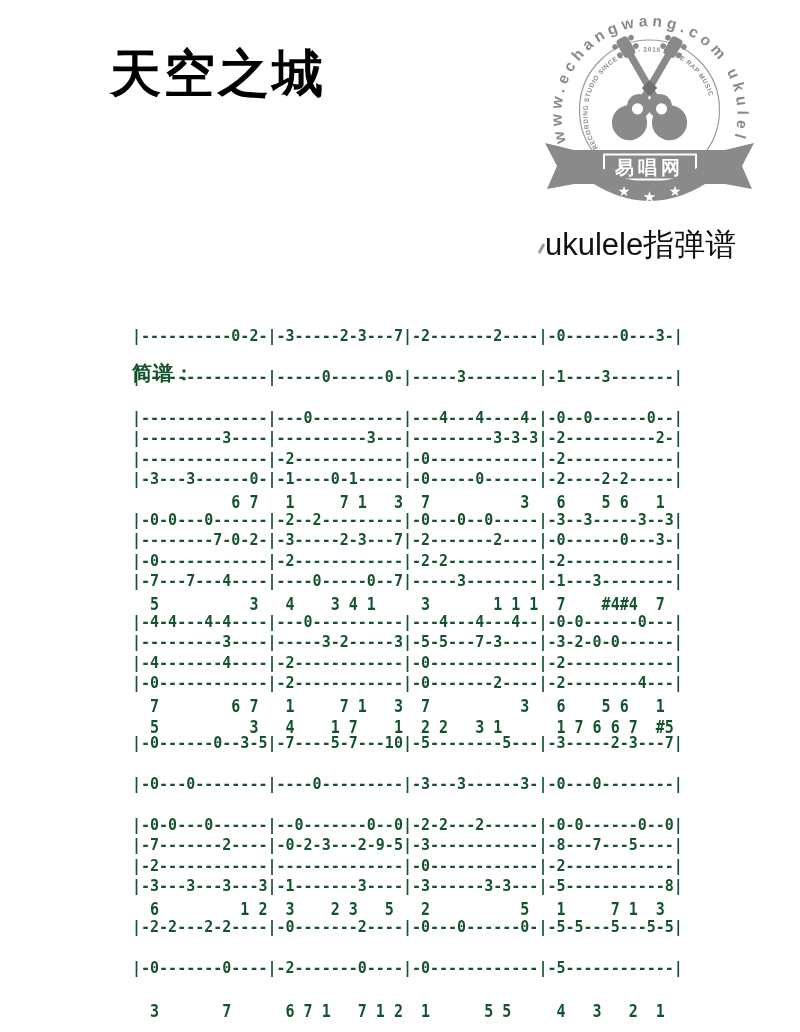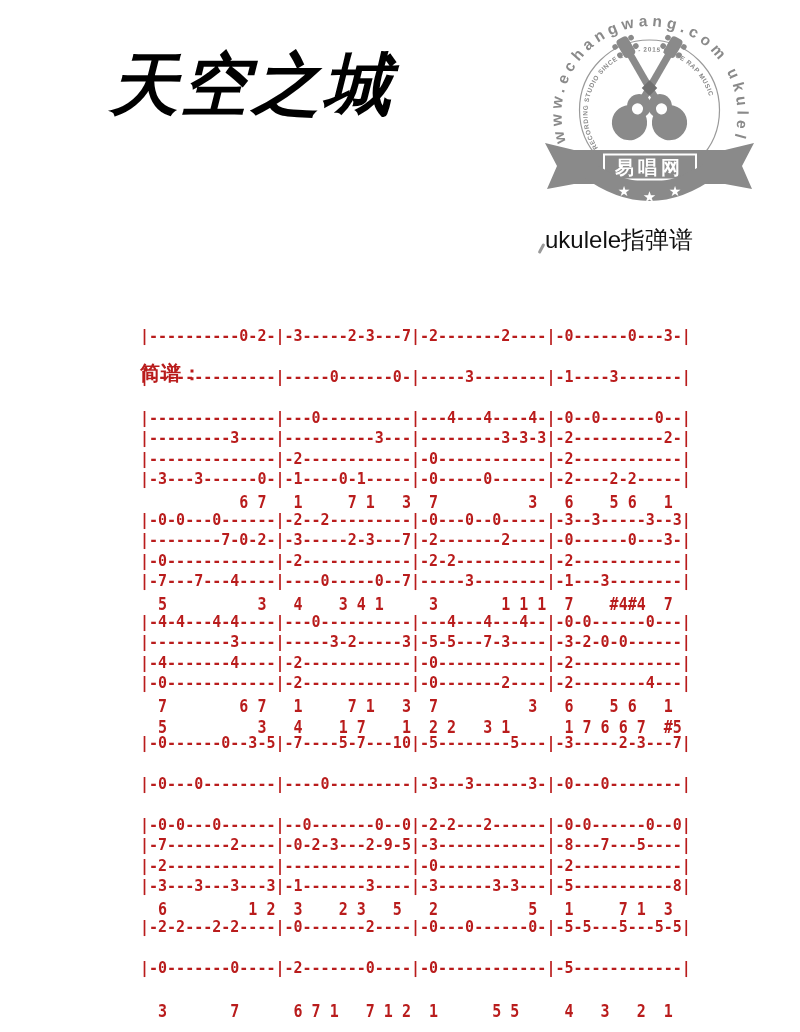--- a/index.html
+++ b/index.html
@@ -2,35 +2,34 @@
 <html><head>
 <meta charset="utf-8">
 <style>
   html,body { margin:0; padding:0; }
   body {
     width:800px; height:1032px; background:#ffffff; position:relative;
     font-family:"Liberation Sans", sans-serif; overflow:hidden;
   }
   .title {
     position:absolute; left:110px; top:40px;
-    font-size:68px; font-weight:700; color:#000; letter-spacing:3px;
+    font-size:51px; font-weight:700; color:#000; letter-spacing:3px;
     font-family:"Liberation Sans", sans-serif;
-    font-style:italic;
   }
   .logo { position:absolute; left:542px; top:0px; }
   .subtitle {
     position:absolute; left:545px; top:224px;
-    font-size:24px; font-weight:500; color:#111; letter-spacing:0px;
+    font-size:31px; font-weight:500; color:#111; letter-spacing:0px;
   }
   .tick {
     position:absolute; left:540px; top:243px; width:3px; height:11px;
     background:#9a9a9a; transform:rotate(28deg); border-radius:2px;
   }
   .tab-row {
-    position:absolute; left:140px; color:#b91c1c;
+    position:absolute; left:132px; color:#14532d;
     font-family:"DejaVu Sans Mono", monospace;
     font-size:15px; line-height:13.6px; font-weight:700;
     white-space:pre;
   }
   .tab-line { height:13.6px; }
   .tab-numbers {
     height:13.6px; transform:scaleY(1.18); transform-origin:0 0;
     margin-top:2px;
   }
   .jianpu-label {

